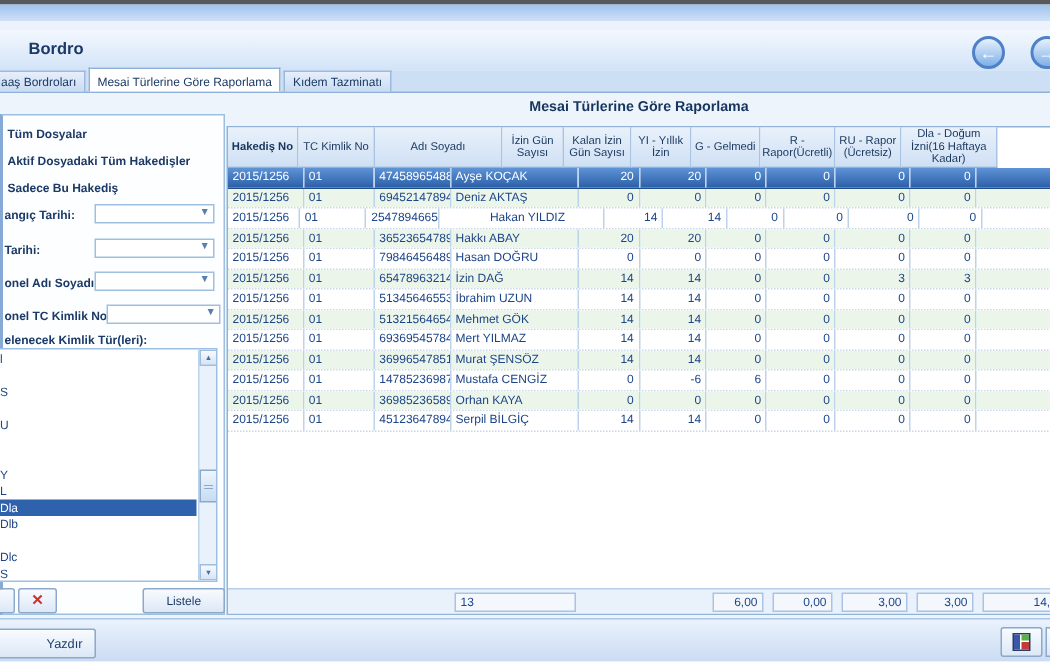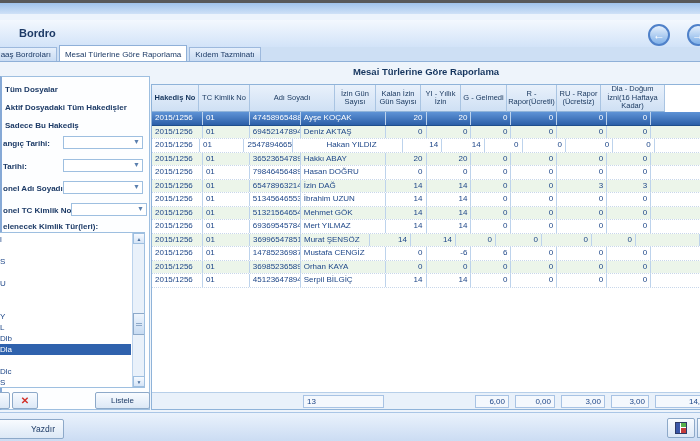--- a/index.html
+++ b/index.html
@@ -147,22 +147,22 @@
     <div id="mesai-items" style="position:absolute; left:0; top:1px; right:13px;">
         <div class="li">l</div>
         <div class="li"></div>
         <div class="li">S</div>
         <div class="li"></div>
         <div class="li">U</div>
         <div class="li"></div>
         <div class="li"></div>
         <div class="li">Y</div>
         <div class="li">L</div>
+        <div class="li sel">Dla</div>
         <div class="li">Dlb</div>
-        <div class="li sel">Dla</div>
         <div class="li"></div>
         <div class="li">Dlc</div>
         <div class="li">S</div>
       </div>
     <div class="vsb">
       <div class="btn up">▲</div>
       <div class="thumb"></div>
       <div class="btn dn">▼</div>
     </div>
   </div>
@@ -304,21 +304,21 @@
         <div class="td num" style="width: 40px;">0</div>
         <div class="td num" style="width: 46px;">0</div>
         <div class="td num" style="width: 50px;">0</div>
         <div class="td num" style="width: 44px;">0</div>
         <div class="td" style="width: 64px;"></div>
       </div>
       <div class="tr mint">
         <div class="td" style="width: 51px;">2015/1256</div>
         <div class="td" style="width: 47px;">01</div>
         <div class="td" style="width: 51px;">36996547851</div>
-        <div class="td" style="width: 69px;">Murat ŞENSÖZ</div>
+        <div class="td" style="width: 85px;">Murat ŞENSÖZ</div>
         <div class="td num" style="width: 41px;">14</div>
         <div class="td num" style="width: 45px;">14</div>
         <div class="td num" style="width: 40px;">0</div>
         <div class="td num" style="width: 46px;">0</div>
         <div class="td num" style="width: 50px;">0</div>
         <div class="td num" style="width: 44px;">0</div>
         <div class="td" style="width: 64px;"></div>
       </div>
       <div class="tr">
         <div class="td" style="width: 51px;">2015/1256</div>

